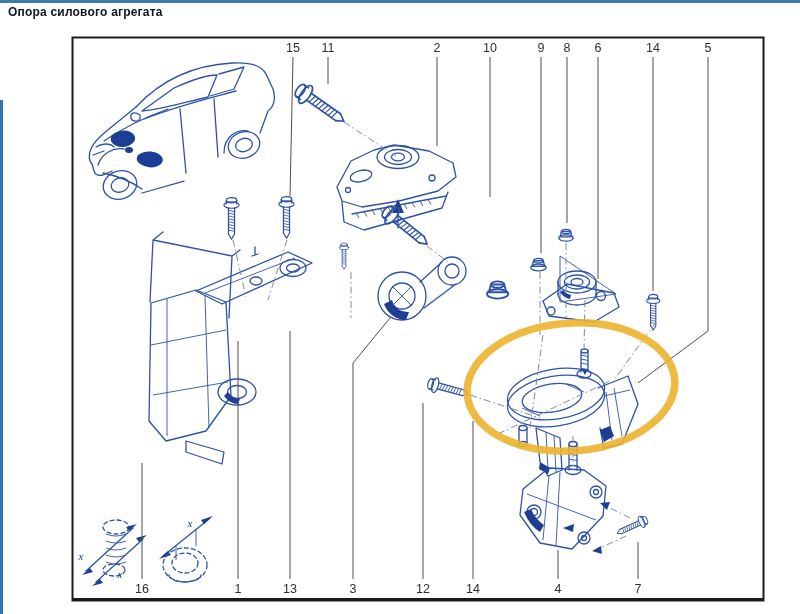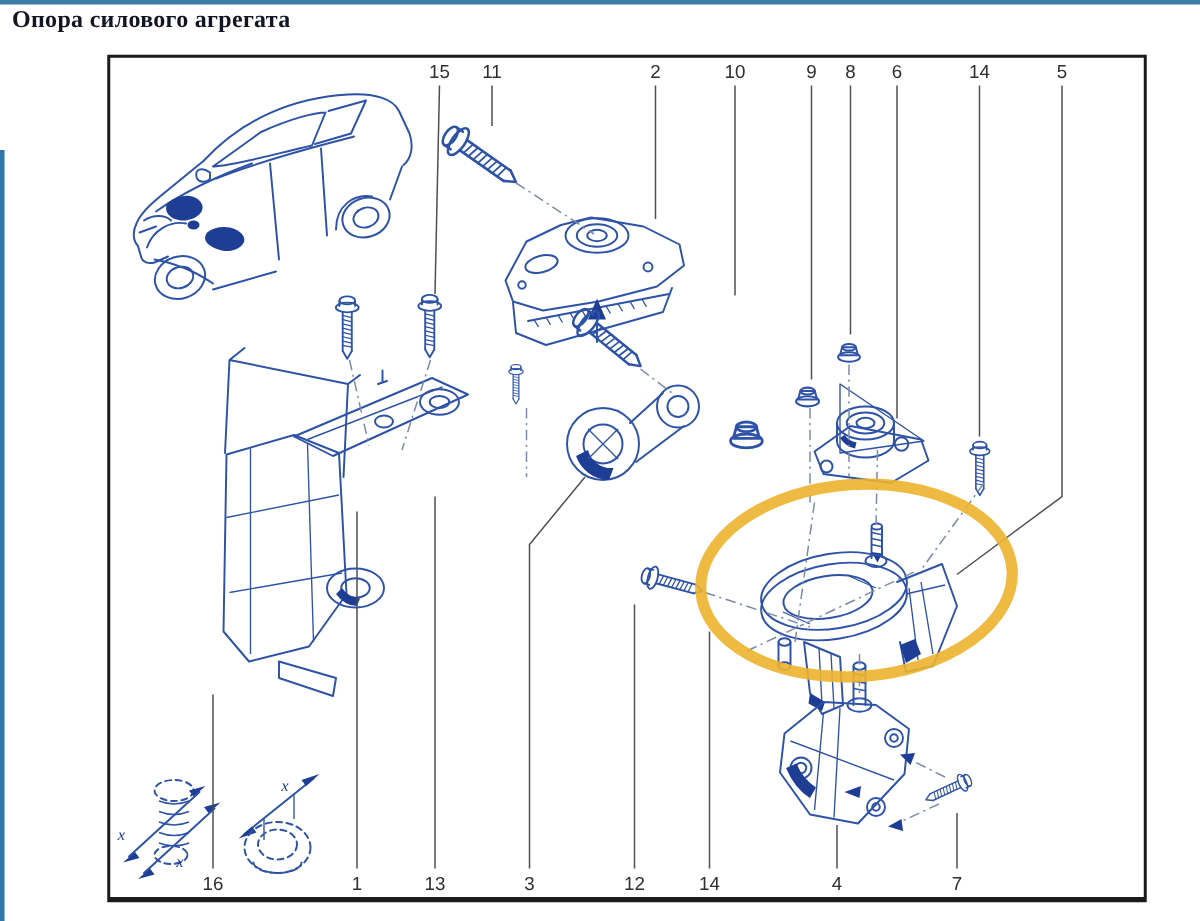--- a/index.html
+++ b/index.html
@@ -1,21 +1,21 @@
 <!DOCTYPE html>
 <html style="--title: #141522; --rule: #3c7ca9; --bar: #2e76ad; --bg: #ffffff; --frame: #1b1b1b; --art: #2d52a7; --artf: #1e3e95; --leader: #4f4f4f; --num: #2f2f2f; --hl: #ecb22e;"><head>
 <meta charset="utf-8">
 <style>
   html,body{margin:0;padding:0;background:#fff;}
   .page{position:relative;width:800px;height:614px;background:var(--bg,#fff);overflow:hidden;
         font-family:"Liberation Sans",sans-serif;}
   .top-rule{position:absolute;left:0;top:0;width:800px;height:3px;background:var(--rule,#3c7ca9);}
   .left-bar{position:absolute;left:0;top:100px;width:3px;height:514px;background:var(--bar,#2e76ad);}
-  .title{position:absolute;left:8px;top:5px;margin:0;font-size:16px;font-weight:bold;
-         color:var(--title,#141522);letter-spacing:.2px;font-family:Liberation Serif, serif;}
+  .title{position:absolute;left:8px;top:5px;margin:0;font-size:12px;font-weight:bold;
+         color:var(--title,#141522);letter-spacing:.2px;}
   svg{position:absolute;left:0;top:0;}
   .art{stroke:var(--art,#2d52a7);fill:none;stroke-width:1.3;stroke-linejoin:round;stroke-linecap:round;}
   .artThin{stroke:var(--art,#2d52a7);fill:none;stroke-width:.9;stroke-linejoin:round;}
   .artf{fill:var(--artf,#1e3e95);stroke:none;}
   .axis{stroke:#7c8aa8;stroke-width:1;stroke-dasharray:7 3 1.5 3;fill:none;}
   .dash{stroke-dasharray:4 3;}
   .frame{fill:#fff;stroke:var(--frame,#1b1b1b);stroke-width:2;}
   .leader{stroke:var(--leader,#4f4f4f);stroke-width:1;fill:none;}
   .num{font:12.5px "Liberation Sans",sans-serif;fill:var(--num,#2f2f2f);}
   .dim{font:italic 11px "Liberation Serif",serif;fill:var(--artf,#1e3e95);text-anchor:middle;}

